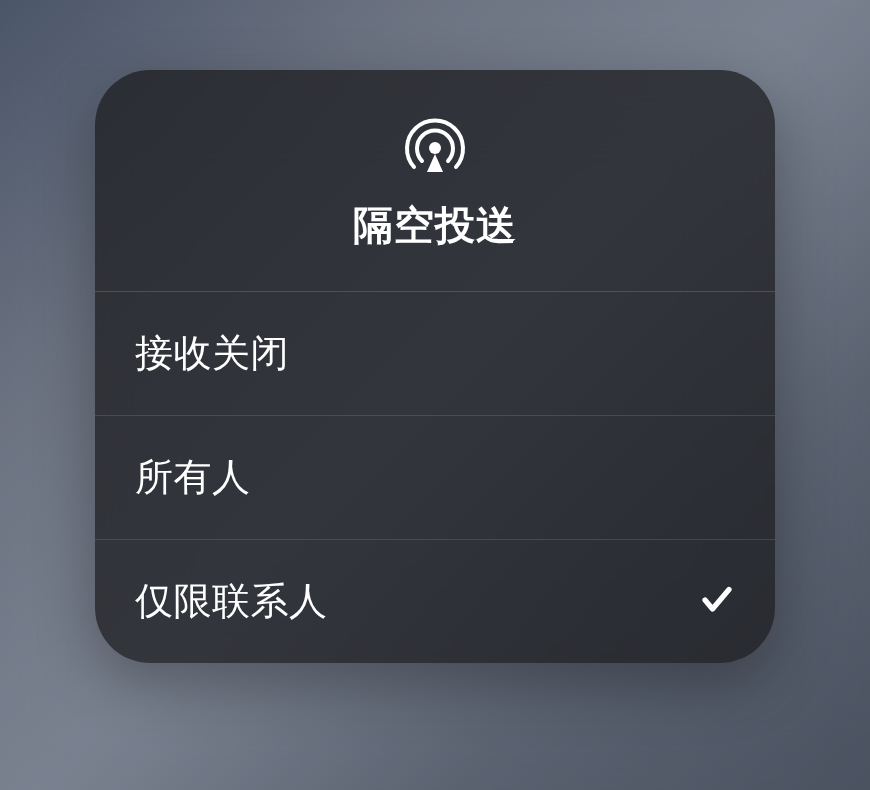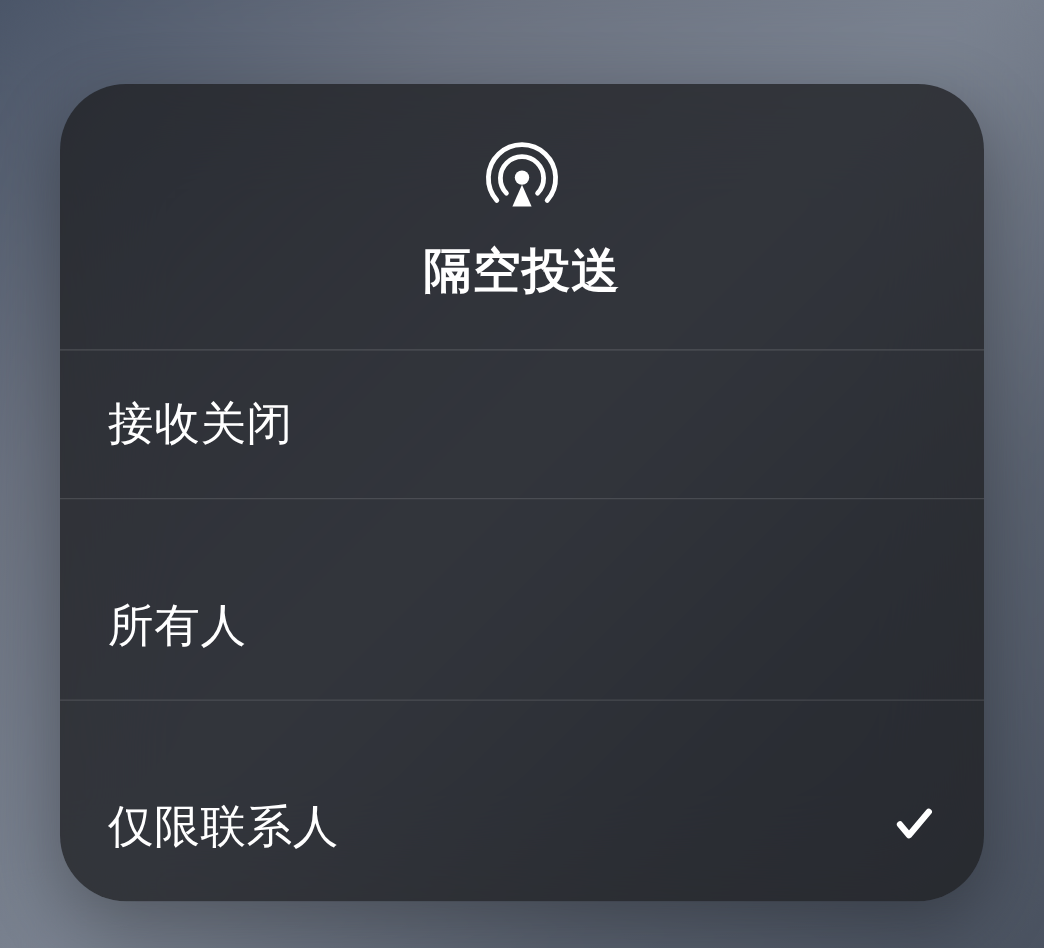--- a/index.html
+++ b/index.html
@@ -24,21 +24,21 @@
       content: "";
       position: absolute;
       inset: 0;
       backdrop-filter: blur(30px);
       -webkit-backdrop-filter: blur(30px);
     }
 
     .panel {
       position: relative;
       z-index: 1;
-      width: 770px;
+      width: 680px;
       margin-top: 70px;
       background: rgba(28, 28, 30, 0.75);
       border-radius: 55px;
       overflow: hidden;
       backdrop-filter: blur(40px) saturate(150%);
       -webkit-backdrop-filter: blur(40px) saturate(150%);
       box-shadow: 0 20px 60px rgba(0, 0, 0, 0.3);
     }
 
     .panel-header {
@@ -59,21 +59,20 @@
     .panel-title {
       color: #ffffff;
       font-size: 40px;
       font-weight: 600;
       letter-spacing: 1px;
     }
 
     .option-list {
       display: flex;
       flex-direction: column;
-      gap: 44px;
     }
 
     .option-item {
       display: flex;
       align-items: center;
       justify-content: space-between;
       padding: 36px 40px 36px 40px;
       border-bottom: 1px solid rgba(255, 255, 255, 0.12);
       cursor: pointer;
     }

